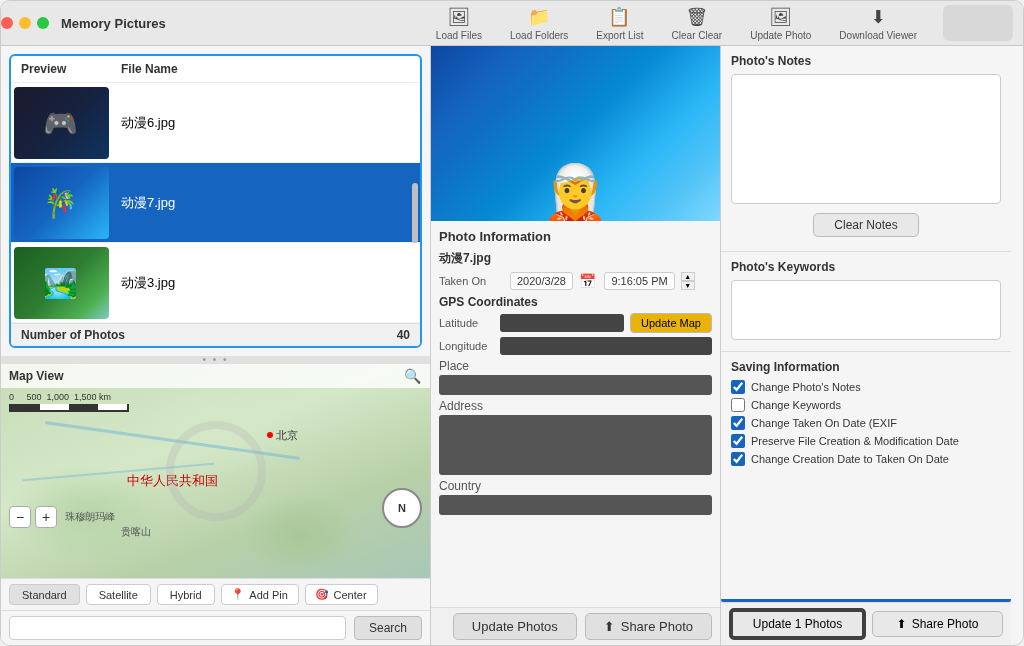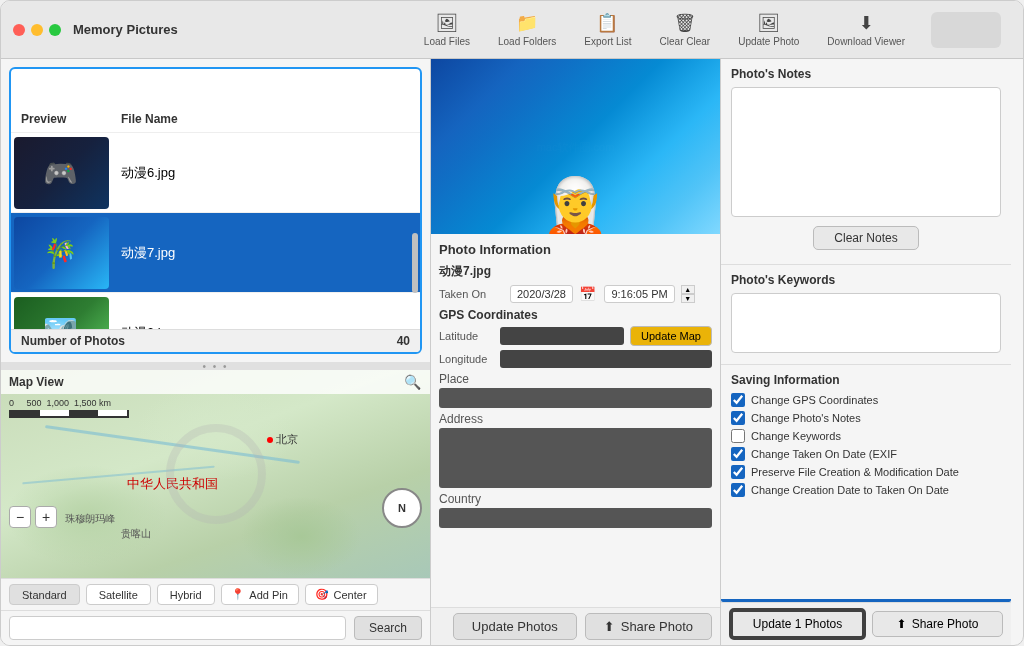--- a/index.html
+++ b/index.html
@@ -17,24 +17,24 @@
       background: #f5f5f5;
       border-radius: 10px;
       overflow: hidden;
       display: flex;
       flex-direction: column;
       border: 1px solid #ccc;
     }
     
     .titlebar {
       background: #e8e8e8;
-      height: 58px;
-      display: flex;
-      align-items: center;
-      padding: 0 12px;
+      height: 45px;
+      display: flex;
+      align-items: center;
+      padding: 0 0;
       border-bottom: 1px solid #c8c8c8;
       flex-shrink: 0;
     }
     .window-controls {
       display: flex;
       gap: 6px;
       align-items: center;
     }
     .traffic-light {
       width: 12px;
@@ -107,21 +107,20 @@
       display: flex;
       flex-direction: column;
     }
     .file-list-header {
       display: flex;
       padding: 6px 10px;
       font-weight: 600;
       font-size: 12px;
       border-bottom: 1px solid #eee;
       color: #333;
-      margin-top: 37px;
     }
     .col-preview { width: 100px; }
     .col-filename { flex: 1; }
     .file-list {
       flex: 1;
       overflow-y: auto;
     }
     .file-row {
       display: flex;
       align-items: center;
@@ -867,24 +866,20 @@
         <button class="clear-notes-btn">Clear Notes</button>
       </div>
       <div class="right-section">
         <div class="right-section-title">Photo's Keywords</div>
         <textarea class="keywords-area" style=""></textarea>
       </div>
       <div class="saving-section">
         <div class="saving-title">Saving Information</div>
         <div class="checkbox-row">
           <input type="checkbox" checked="" style="">
-          <span class="checkbox-label">Change GPS Coordinates</span>
-        </div>
-        <div class="checkbox-row">
-          <input type="checkbox" checked="" style="">
           <span class="checkbox-label">Change Photo's Notes</span>
         </div>
         <div class="checkbox-row">
           <input type="checkbox" style="">
           <span class="checkbox-label">Change Keywords</span>
         </div>
         <div class="checkbox-row">
           <input type="checkbox" checked="" style="">
           <span class="checkbox-label">Change Taken On Date (EXIF</span>
         </div>

